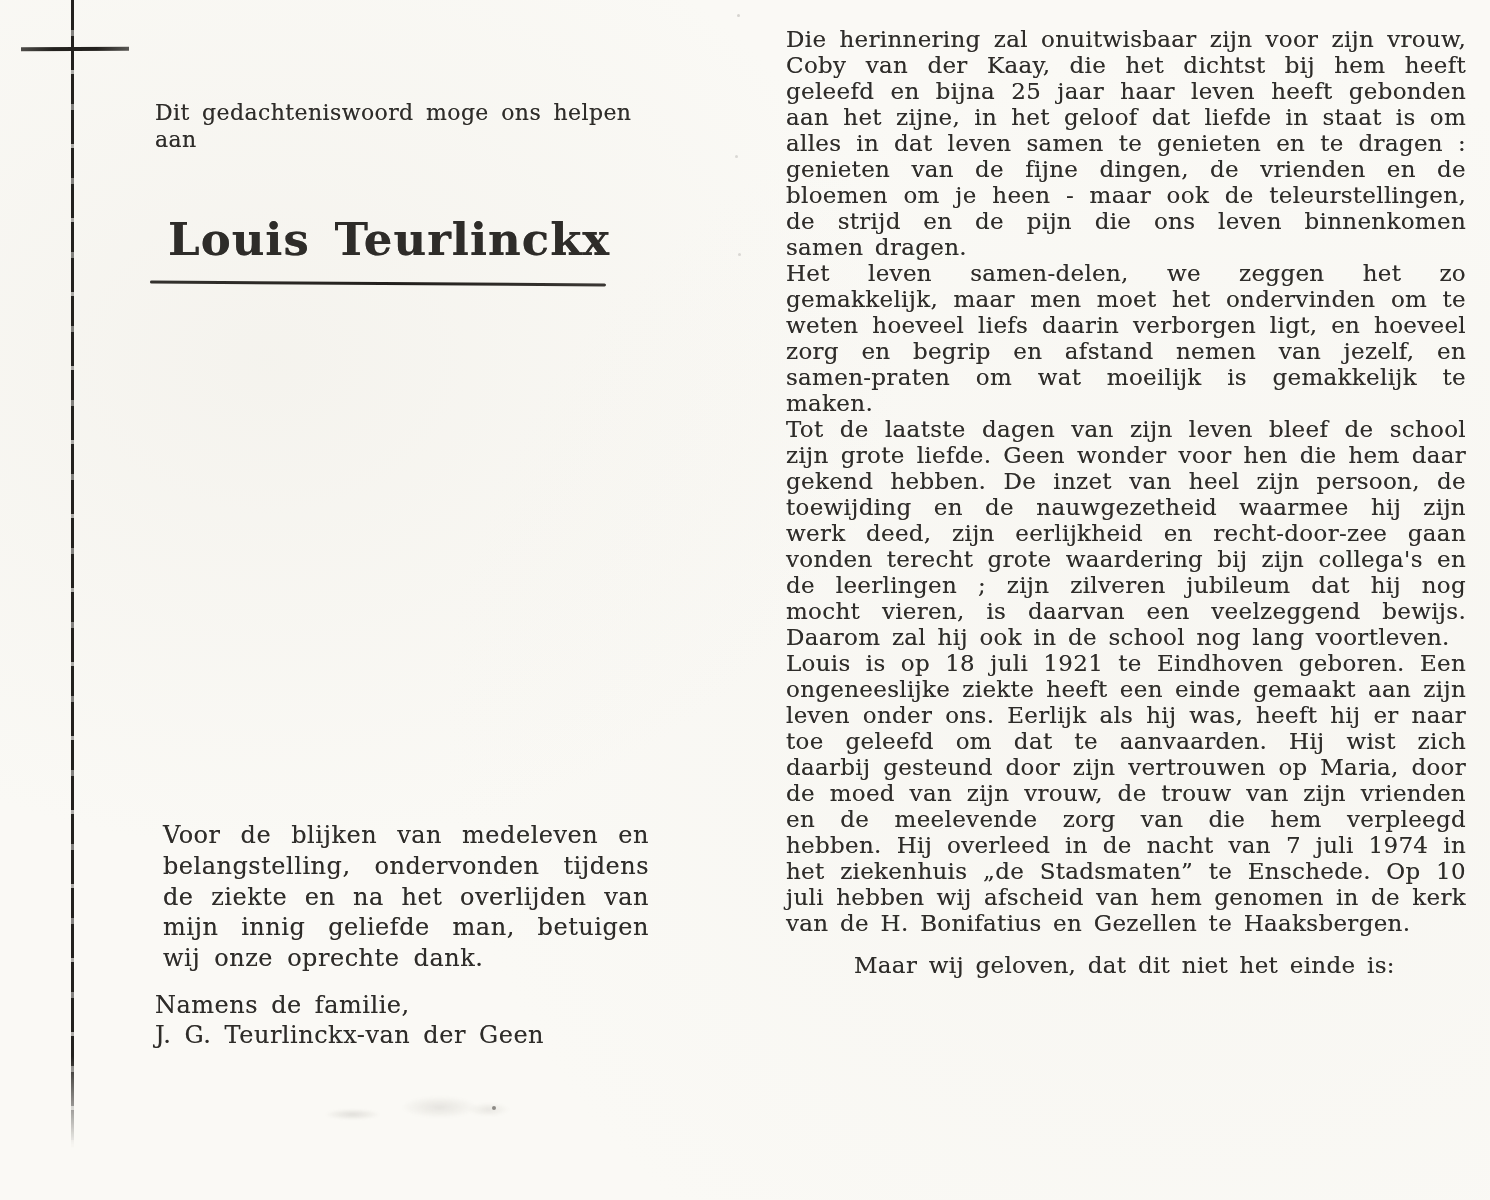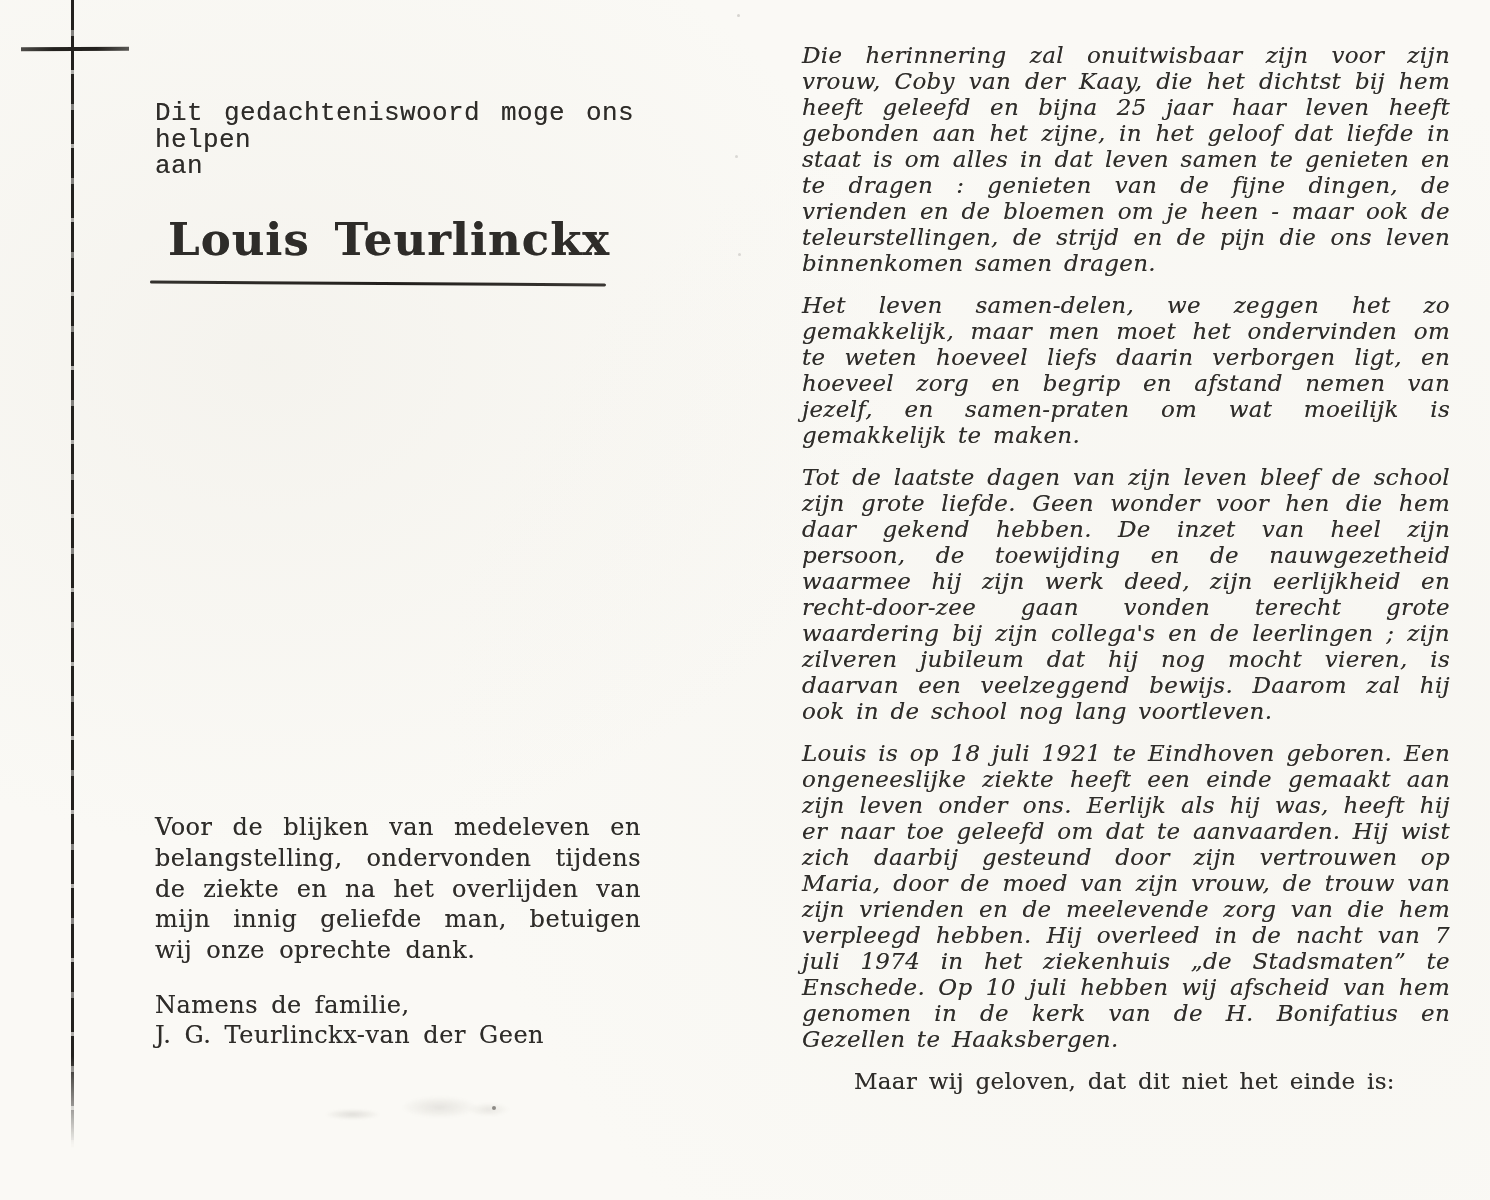--- a/index.html
+++ b/index.html
@@ -45,26 +45,25 @@
     left: 21px; top: 47px;
     width: 108px; height: 4px;
     background: linear-gradient(to right, rgba(35,33,30,0.8), #23211e 30%, #23211e 70%, rgba(35,33,30,0.75));
     transform: rotate(-0.3deg);
   }
   
   .intro {
     position: absolute;
     left: 155px; top: 100px;
     width: 488px;
-    font-size: 26px;
+    font-size: 22px;
     line-height: 26.5px;
     letter-spacing: 0.4px;
     word-spacing: 5px;
     text-shadow: 0 0 0.5px rgba(46,44,41,0.55);
-    font-family: Liberation Mono, monospace;
   }
   .name {
     position: absolute;
     left: 151px; top: 196px;
     margin: 17px;
     font-size: 45px;
     font-weight: 600;
     letter-spacing: 1px;
     word-spacing: 8px;
     text-shadow: 0 0 0.6px rgba(46,44,41,0.6);
@@ -74,21 +73,21 @@
     left: 150px; top: 282px;
     width: 456px; height: 3px;
     background: linear-gradient(to right, #33312d, #221f1c 55%, #3a3733);
     transform: rotate(0.35deg);
     border-radius: 2px;
   }
   .thanks {
     position: absolute;
     left: 155px; top: 812px;
     width: 486px;
-    margin: 0;
+    margin: 8px;
     font-size: 24px;
     line-height: 30.8px;
     text-align: justify;
     letter-spacing: 0.5px;
     word-spacing: 6px;
     text-shadow: 0 0 0.5px rgba(46,44,41,0.55);
   }
   .signature {
     position: absolute;
     left: 155px; top: 990px;
@@ -103,23 +102,22 @@
     position: absolute;
     left: 786px; top: 26px;
     width: 680px;
     font-size: 23px;
     line-height: 26px;
     letter-spacing: 0.3px;
     word-spacing: 4px;
     text-shadow: 0 0 0.5px rgba(46,44,41,0.5);
   }
   .right-col p {
-    margin: 16px;
+    margin: 0;
     text-align: justify;
-    font-style: italic;
   }
   .closing {
     margin-top: 16px;
     padding-left: 68px;
     text-align: left;
   }
   
   .smudge {
     position: absolute;
     left: 280px; top: 1088px;

